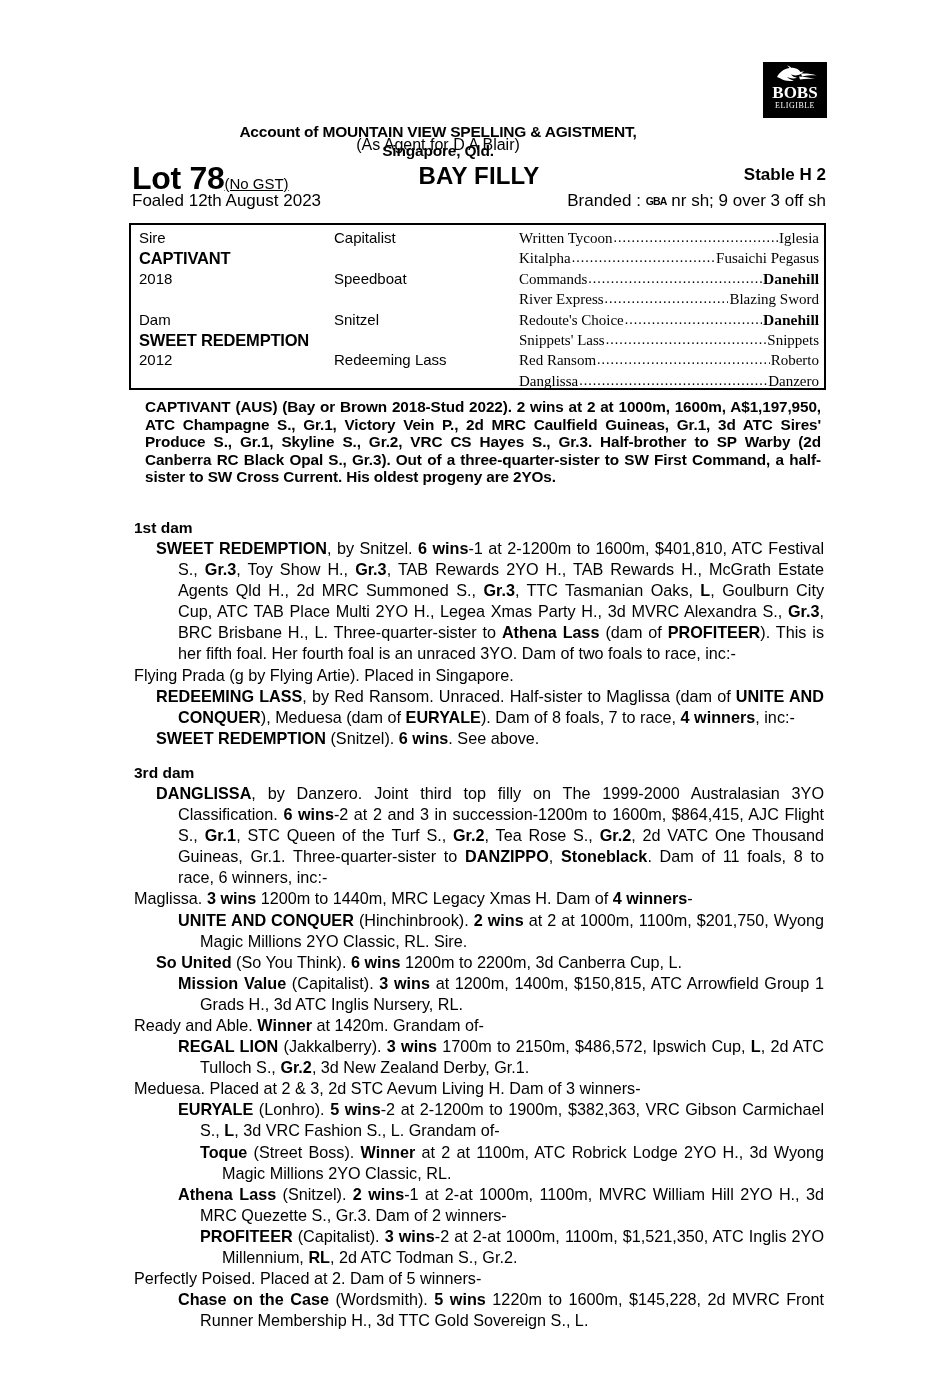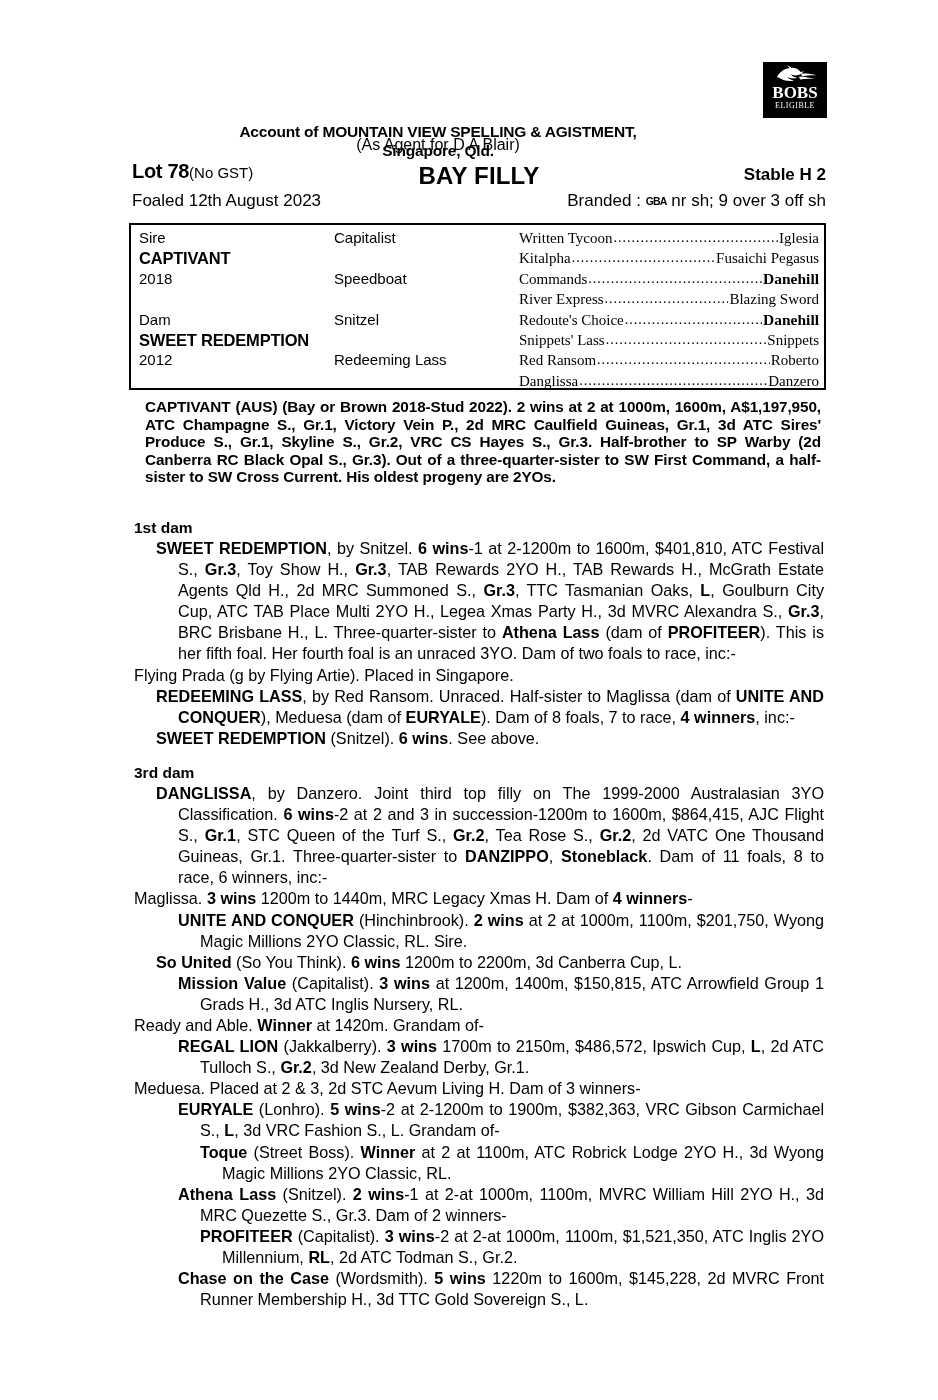--- a/index.html
+++ b/index.html
@@ -85,27 +85,28 @@
     top: 160px;
     width: 694px;
     height: 32px;
   }
   .lot-left {
     position: absolute;
     left: 0; top: 0;
     white-space: nowrap;
   }
   .lot-num {
-    font-size: 20px;
+    font-size: 32px;
     font-weight: bold;
     letter-spacing: -0.3px;
   }
   .lot-gst {
     font-size: 15px;
     font-weight: normal;
+    text-decoration: underline;
   }
   .lot-mid {
     position: absolute;
     left: 0; top: 2px;
     width: 694px;
     text-align: center;
     font-size: 24px;
     font-weight: bold;
     letter-spacing: 0.2px;
   }
@@ -347,16 +348,17 @@
     <p class="para lvl-d" id="d3-l2"><b>UNITE AND CONQUER</b> (Hinchinbrook). <b>2 wins</b> at 2 at 1000m, 1100m, $201,750, Wyong Magic Millions 2YO Classic, RL. Sire.</p>
     <p class="para lvl-c nojust" id="d3-l3"><b>So United</b> (So You Think). <b>6 wins</b> 1200m to 2200m, 3d Canberra Cup, L.</p>
     <p class="para lvl-d" id="d3-l4"><b>Mission Value</b> (Capitalist). <b>3 wins</b> at 1200m, 1400m, $150,815, ATC Arrowfield Group 1 Grads H., 3d ATC Inglis Nursery, RL.</p>
     <p class="para i0 nojust" id="d3-l5">Ready and Able. <b>Winner</b> at 1420m. Grandam of-</p>
     <p class="para lvl-d" id="d3-l6"><b>REGAL LION</b> (Jakkalberry). <b>3 wins</b> 1700m to 2150m, $486,572, Ipswich Cup, <b>L</b>, 2d ATC Tulloch S., <b>Gr.2</b>, 3d New Zealand Derby, Gr.1.</p>
     <p class="para i0 nojust" id="d3-l7">Meduesa. Placed at 2 &amp; 3, 2d STC Aevum Living H. Dam of 3 winners-</p>
     <p class="para lvl-d" id="d3-l8"><b>EURYALE</b> (Lonhro). <b>5 wins</b>-2 at 2-1200m to 1900m, $382,363, VRC Gibson Carmichael S., <b>L</b>, 3d VRC Fashion S., L. Grandam of-</p>
     <p class="para lvl-e" id="d3-l9"><b>Toque</b> (Street Boss). <b>Winner</b> at 2 at 1100m, ATC Robrick Lodge 2YO H., 3d Wyong Magic Millions 2YO Classic, RL.</p>
     <p class="para lvl-d" id="d3-l10"><b>Athena Lass</b> (Snitzel). <b>2 wins</b>-1 at 2-at 1000m, 1100m, MVRC William Hill 2YO H., 3d MRC Quezette S., Gr.3. Dam of 2 winners-</p>
     <p class="para lvl-e" id="d3-l11"><b>PROFITEER</b> (Capitalist). <b>3 wins</b>-2 at 2-at 1000m, 1100m, $1,521,350, ATC Inglis 2YO Millennium, <b>RL</b>, 2d ATC Todman S., Gr.2.</p>
+    <p class="para i0 nojust" id="d3-l12">Perfectly Poised. Placed at 2. Dam of 5 winners-</p>
     <p class="para lvl-d" id="d3-l13"><b>Chase on the Case</b> (Wordsmith). <b>5 wins</b> 1220m to 1600m, $145,228, 2d MVRC Front Runner Membership H., 3d TTC Gold Sovereign S., L.</p>
 
   </div>
 </div>
 
 </body></html>

